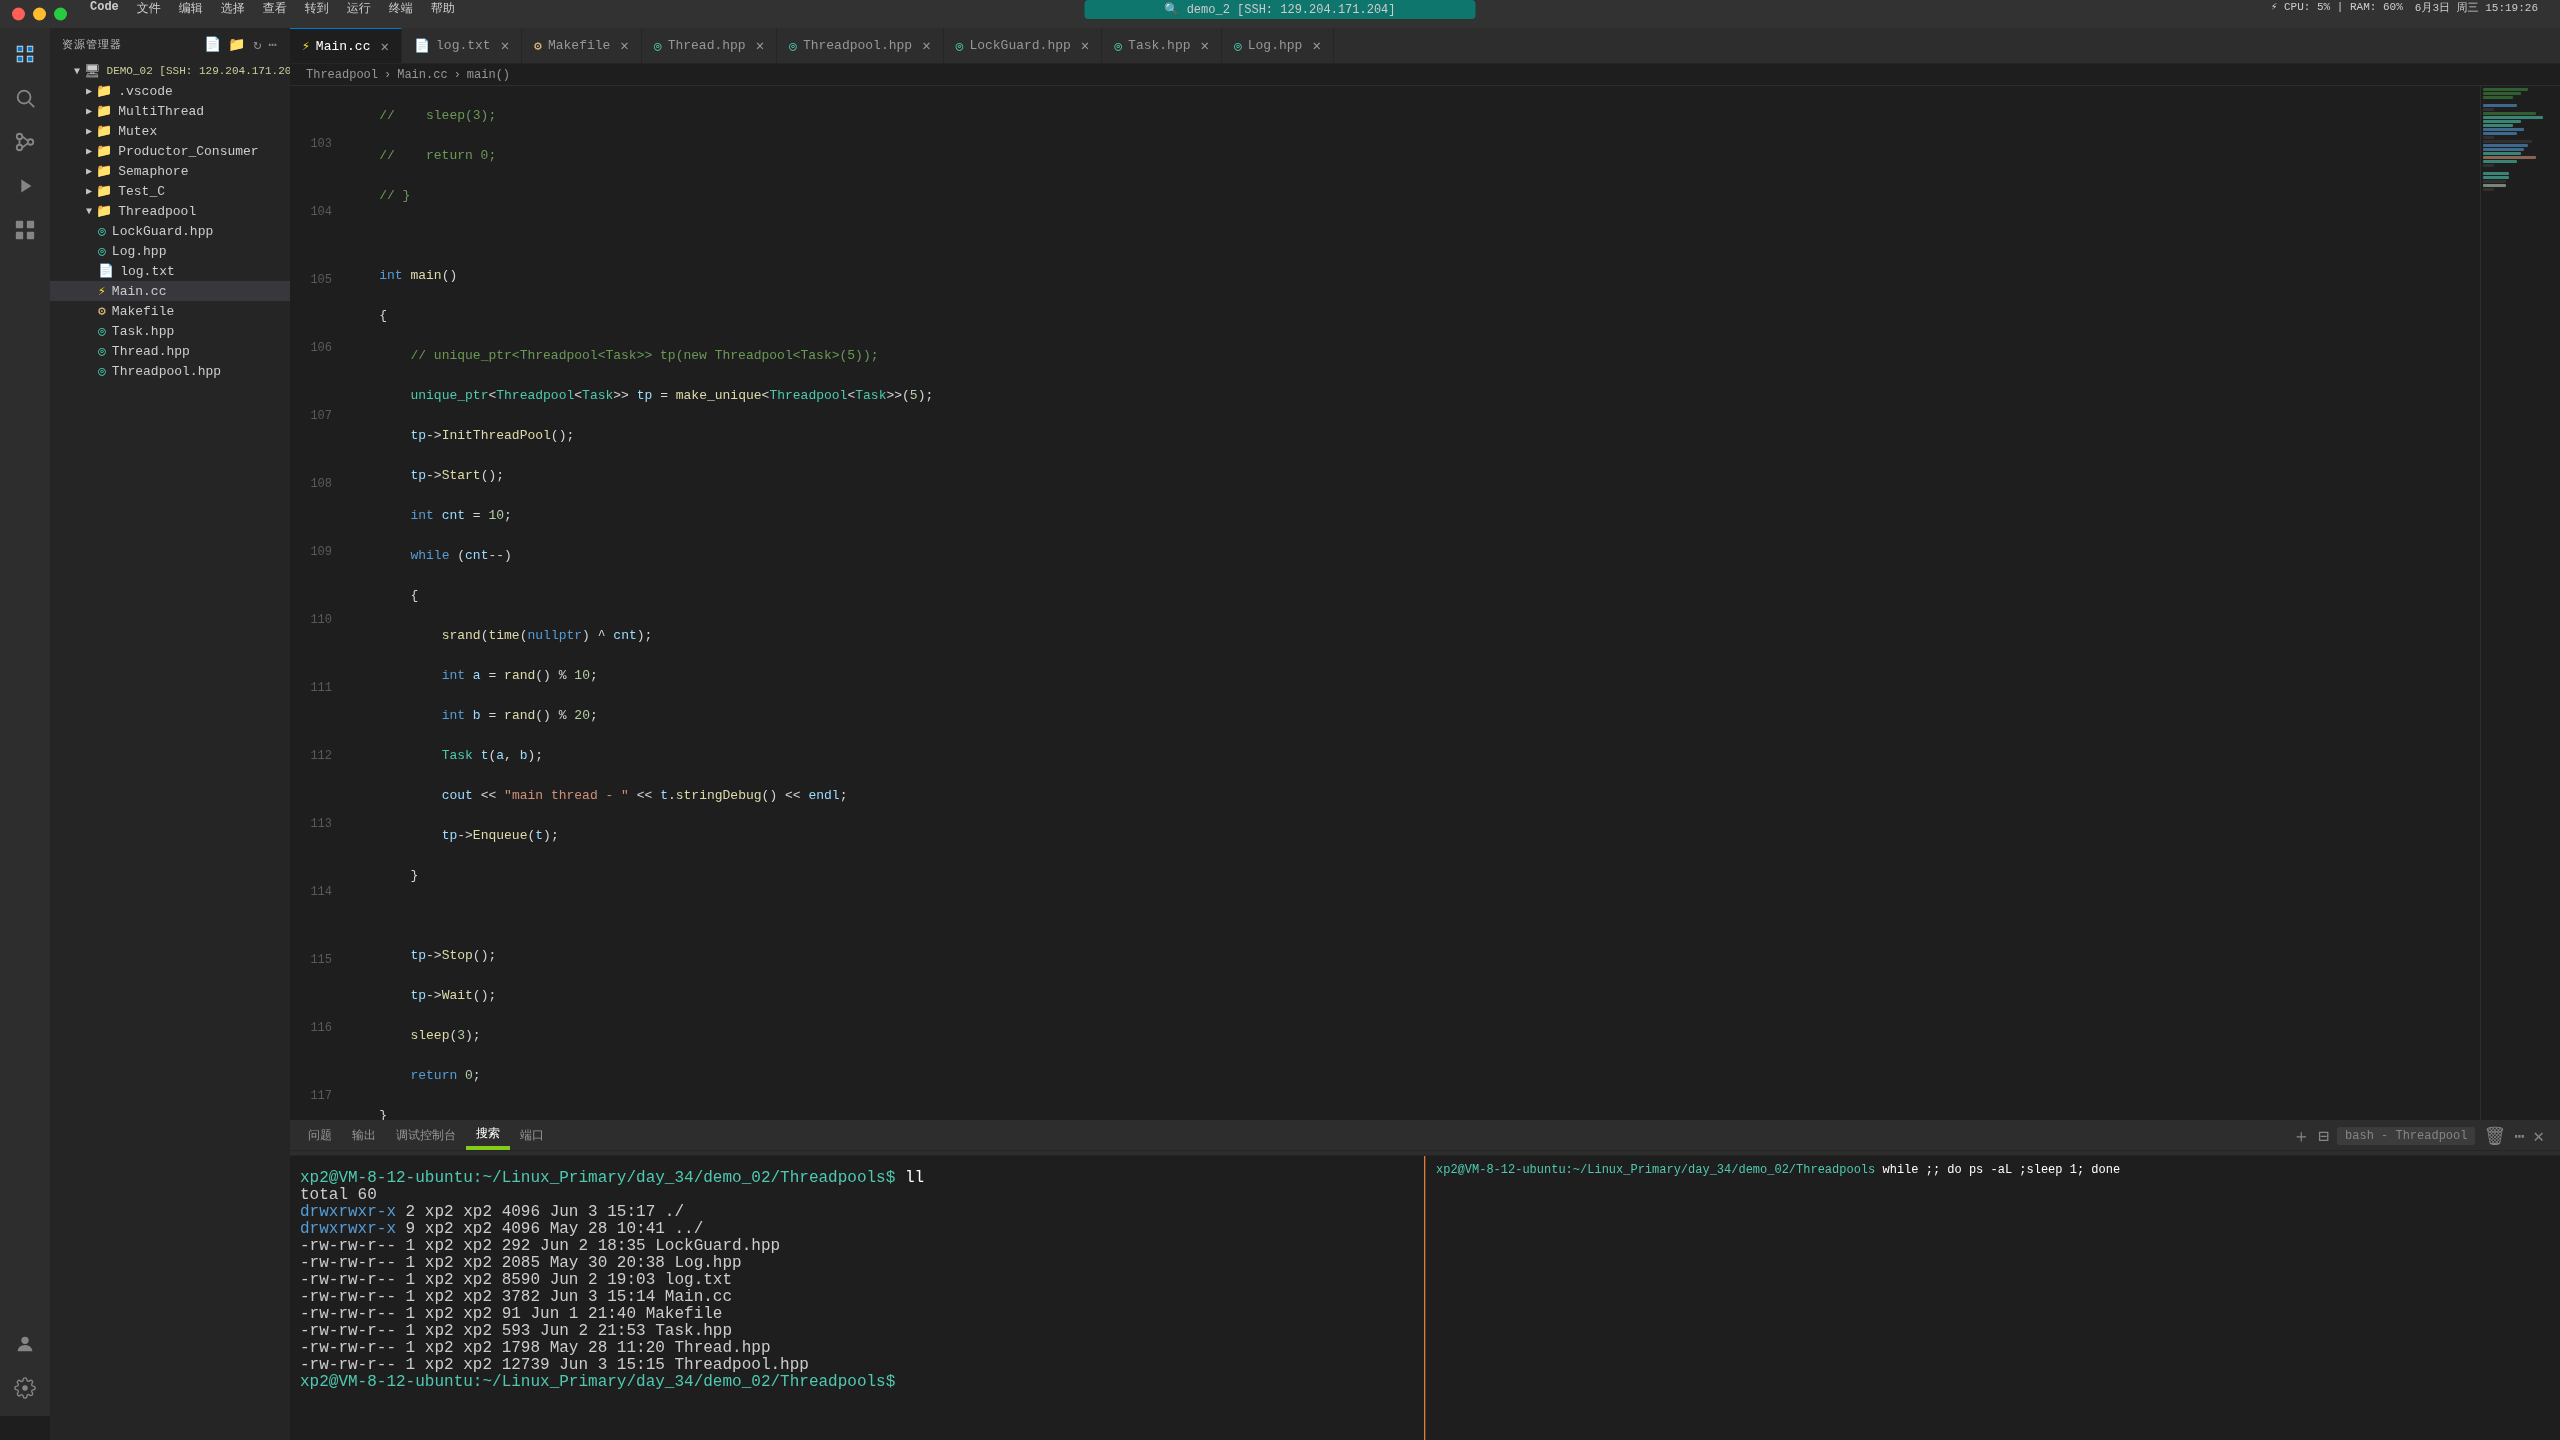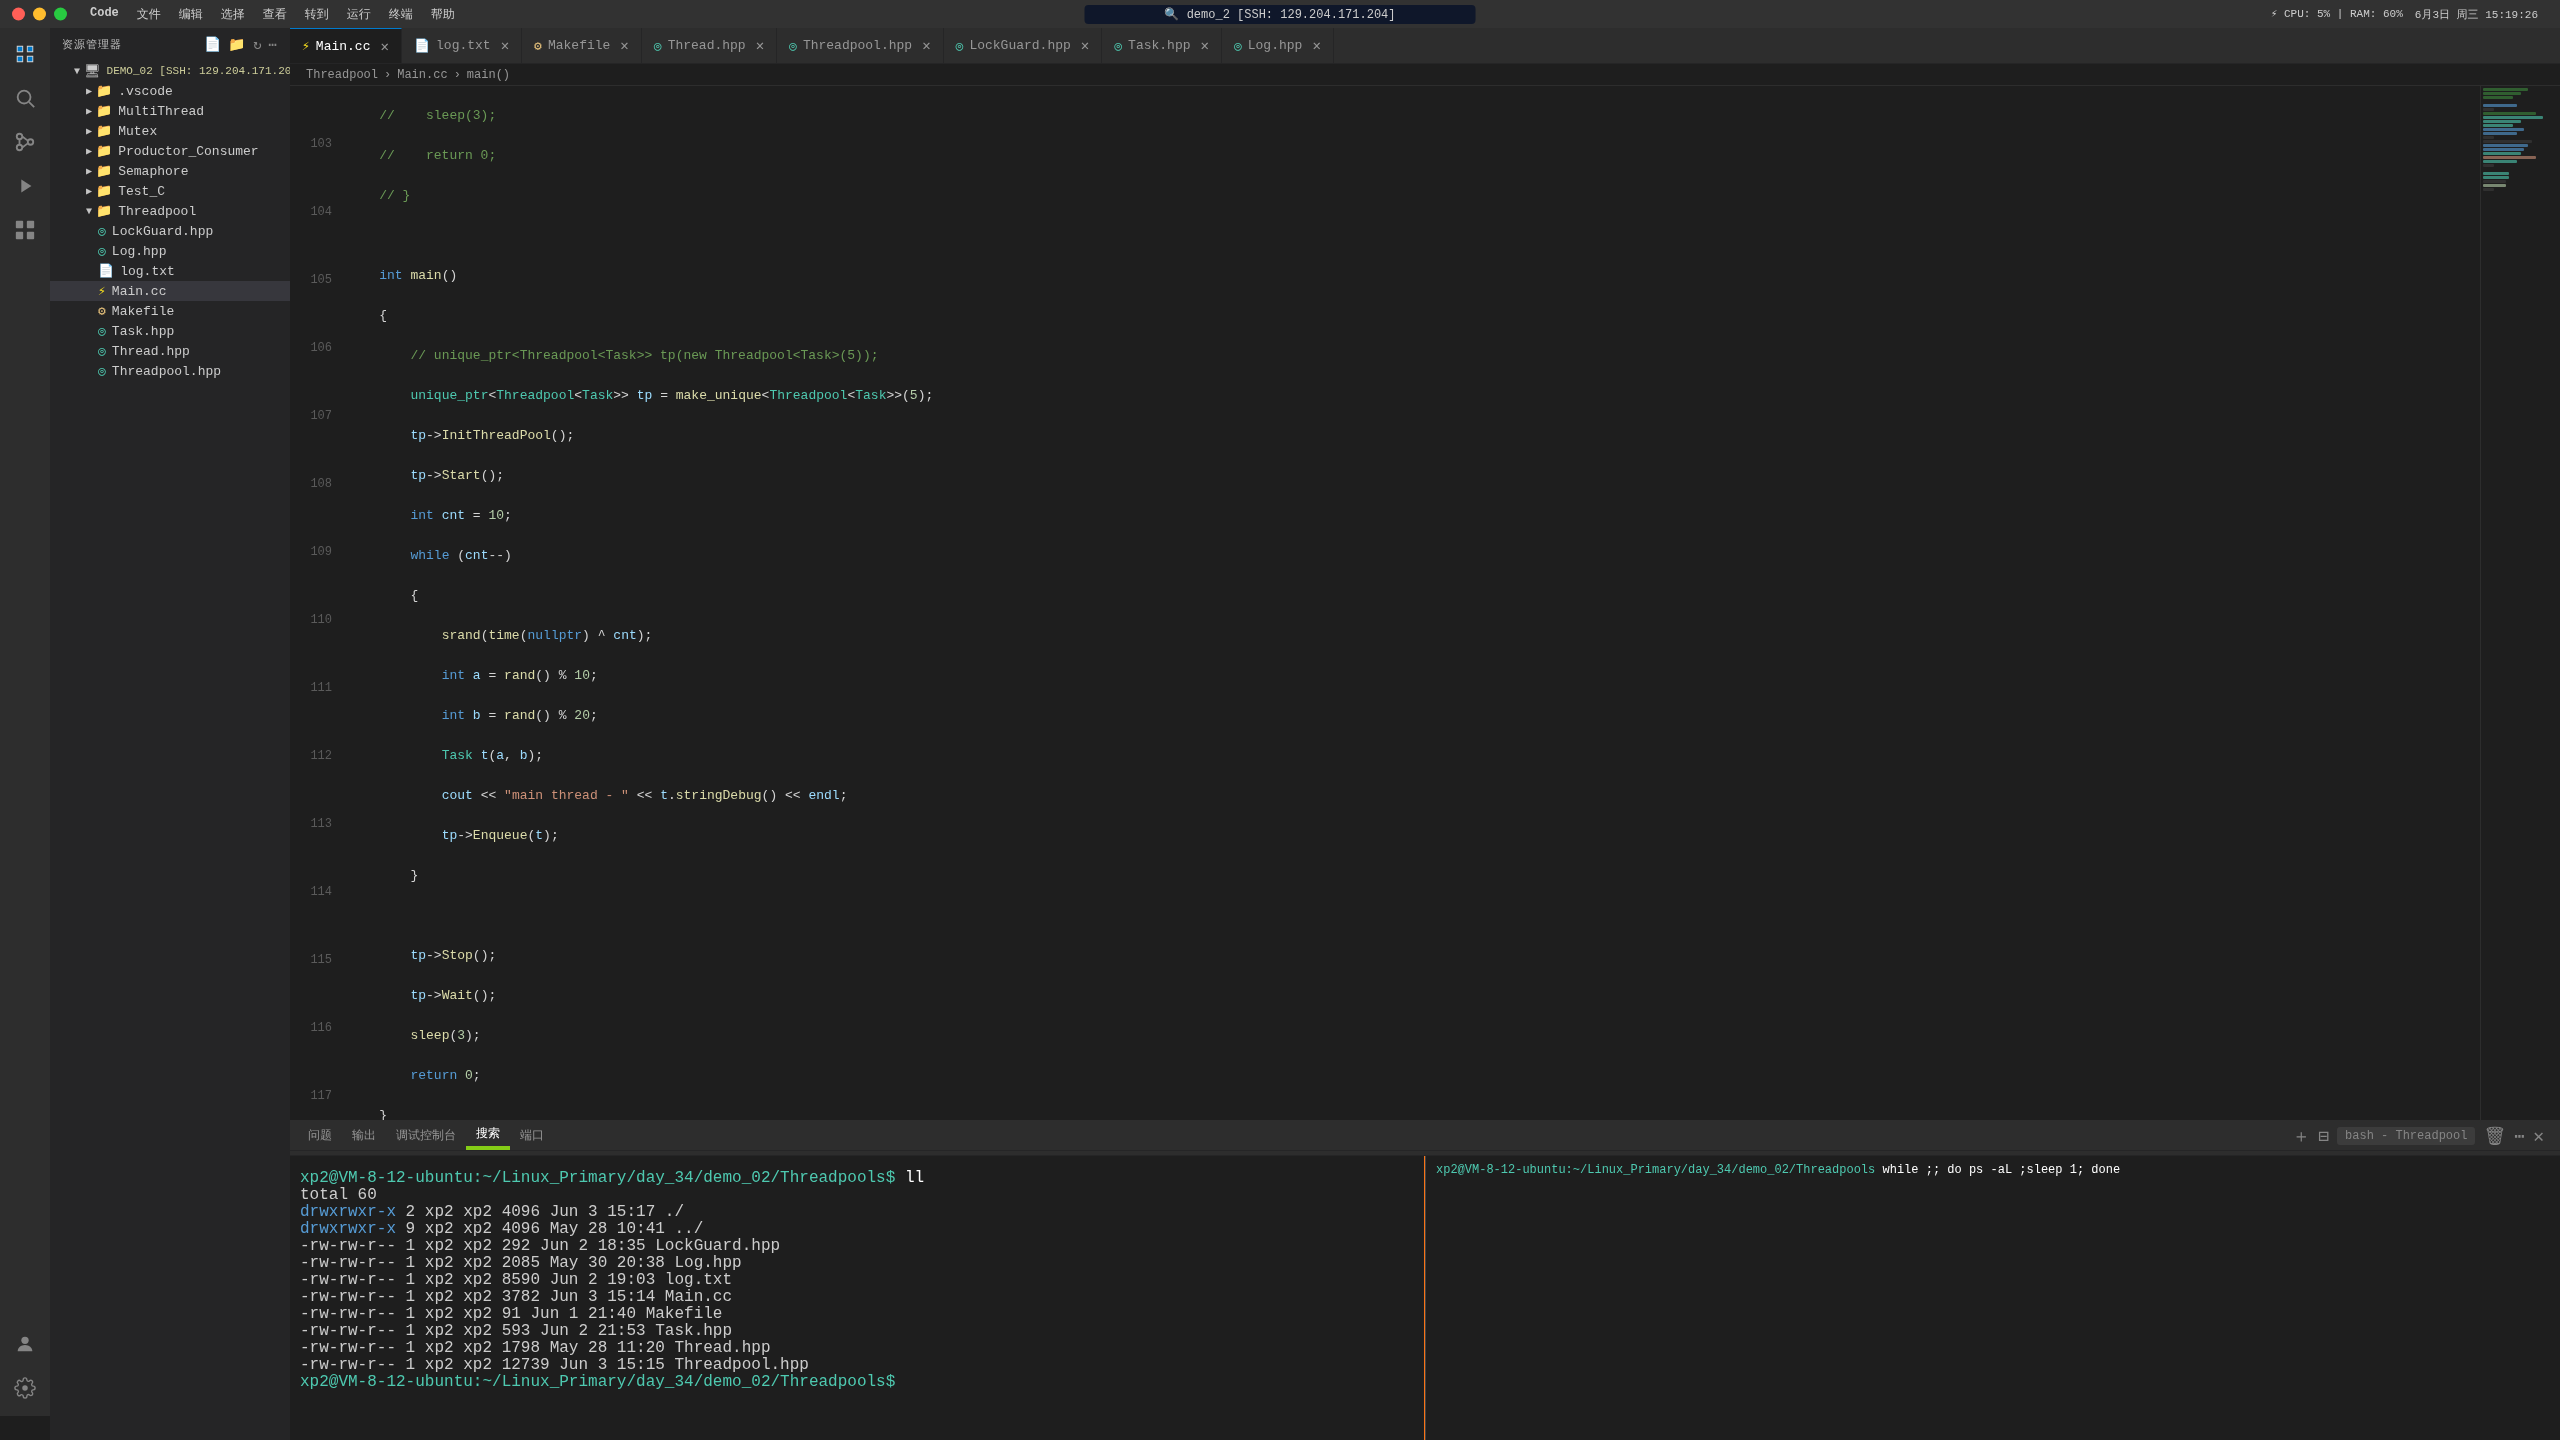--- a/index.html
+++ b/index.html
@@ -11,21 +11,20 @@
       height: 1440px;
       overflow: hidden;
       font-size: 13px;
     }
 
     
     #titlebar {
       height: 28px;
       background: #323232;
       display: flex;
-      align-items: center;
       padding: 0 80px 0 10px;
       position: relative;
     }
     .traffic-lights {
       display: flex;
       gap: 8px;
       position: absolute;
       left: 12px;
       top: 50%;
       transform: translateY(-50%);
@@ -44,21 +43,21 @@
       margin-left: 80px;
       font-size: 12px;
       color: #ccc;
     }
     .titlebar-center {
       position: absolute;
       left: 50%;
       transform: translateX(-50%);
       font-size: 12px;
       color: #ccc;
-      background: #0f172a;
+      background: #0f766e;
       padding: 2px 80px;
       border-radius: 4px;
     }
     .titlebar-right {
       position: absolute;
       right: 22px;
       display: flex;
       gap: 12px;
       font-size: 11px;
       color: #ccc;

